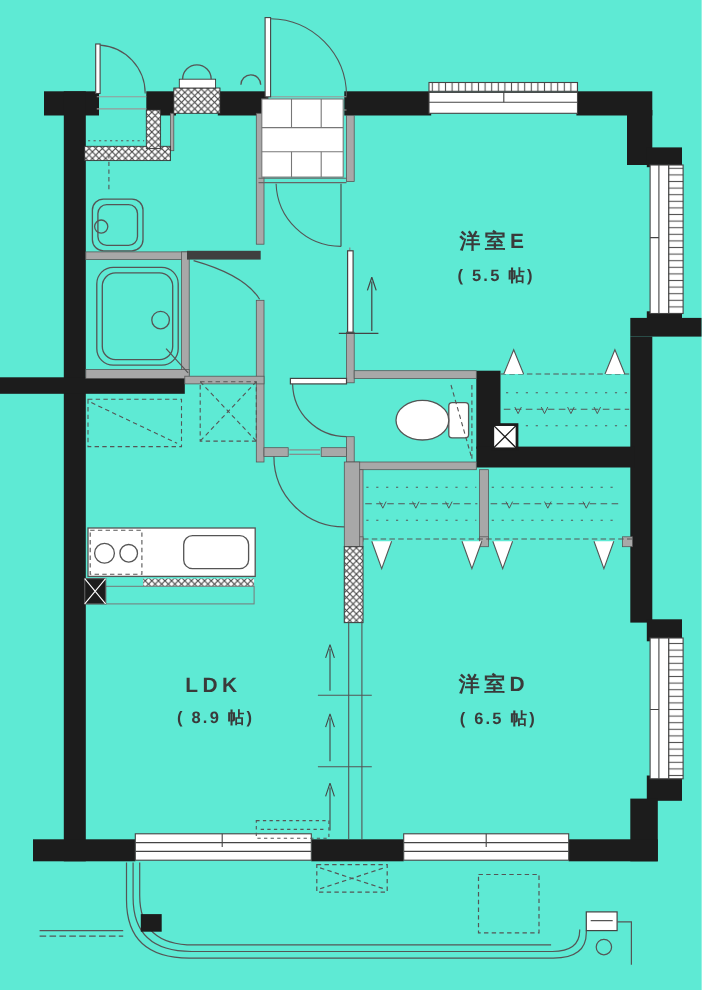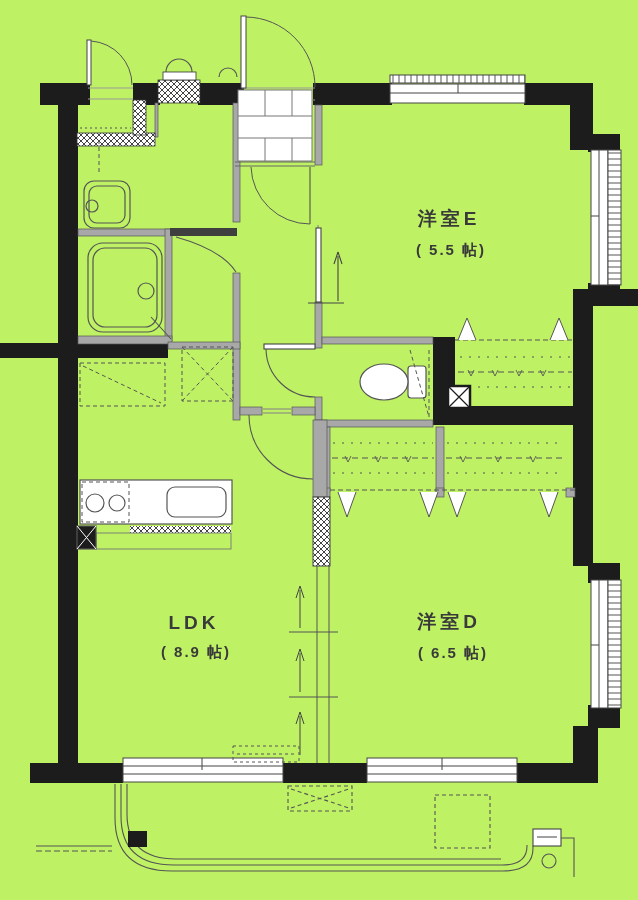--- a/index.html
+++ b/index.html
@@ -1,16 +1,16 @@
 <!DOCTYPE html>
 <html><head>
 <meta charset="utf-8">
 <style>
   html,body{margin:0;padding:0;background:#ffffff;}
-  .stage{position:relative;width:638px;height:900px;background:#bef264;overflow:hidden;
+  .stage{position:relative;width:638px;height:900px;background:#5eead4;overflow:hidden;
          font-family:"Liberation Sans","DejaVu Sans",sans-serif;text-decoration:underline;}
   svg{position:absolute;left:0;top:0;}
   text{font-family:"Liberation Sans","DejaVu Sans",sans-serif;fill:#3a3a3a;}
   .room-label{font-size:19px;letter-spacing:4px;font-weight:bold;}
   .room-size{font-size:15px;letter-spacing:2px;font-weight:bold;}
 </style>
 </head>
 <body>
 
 <div class="stage">

